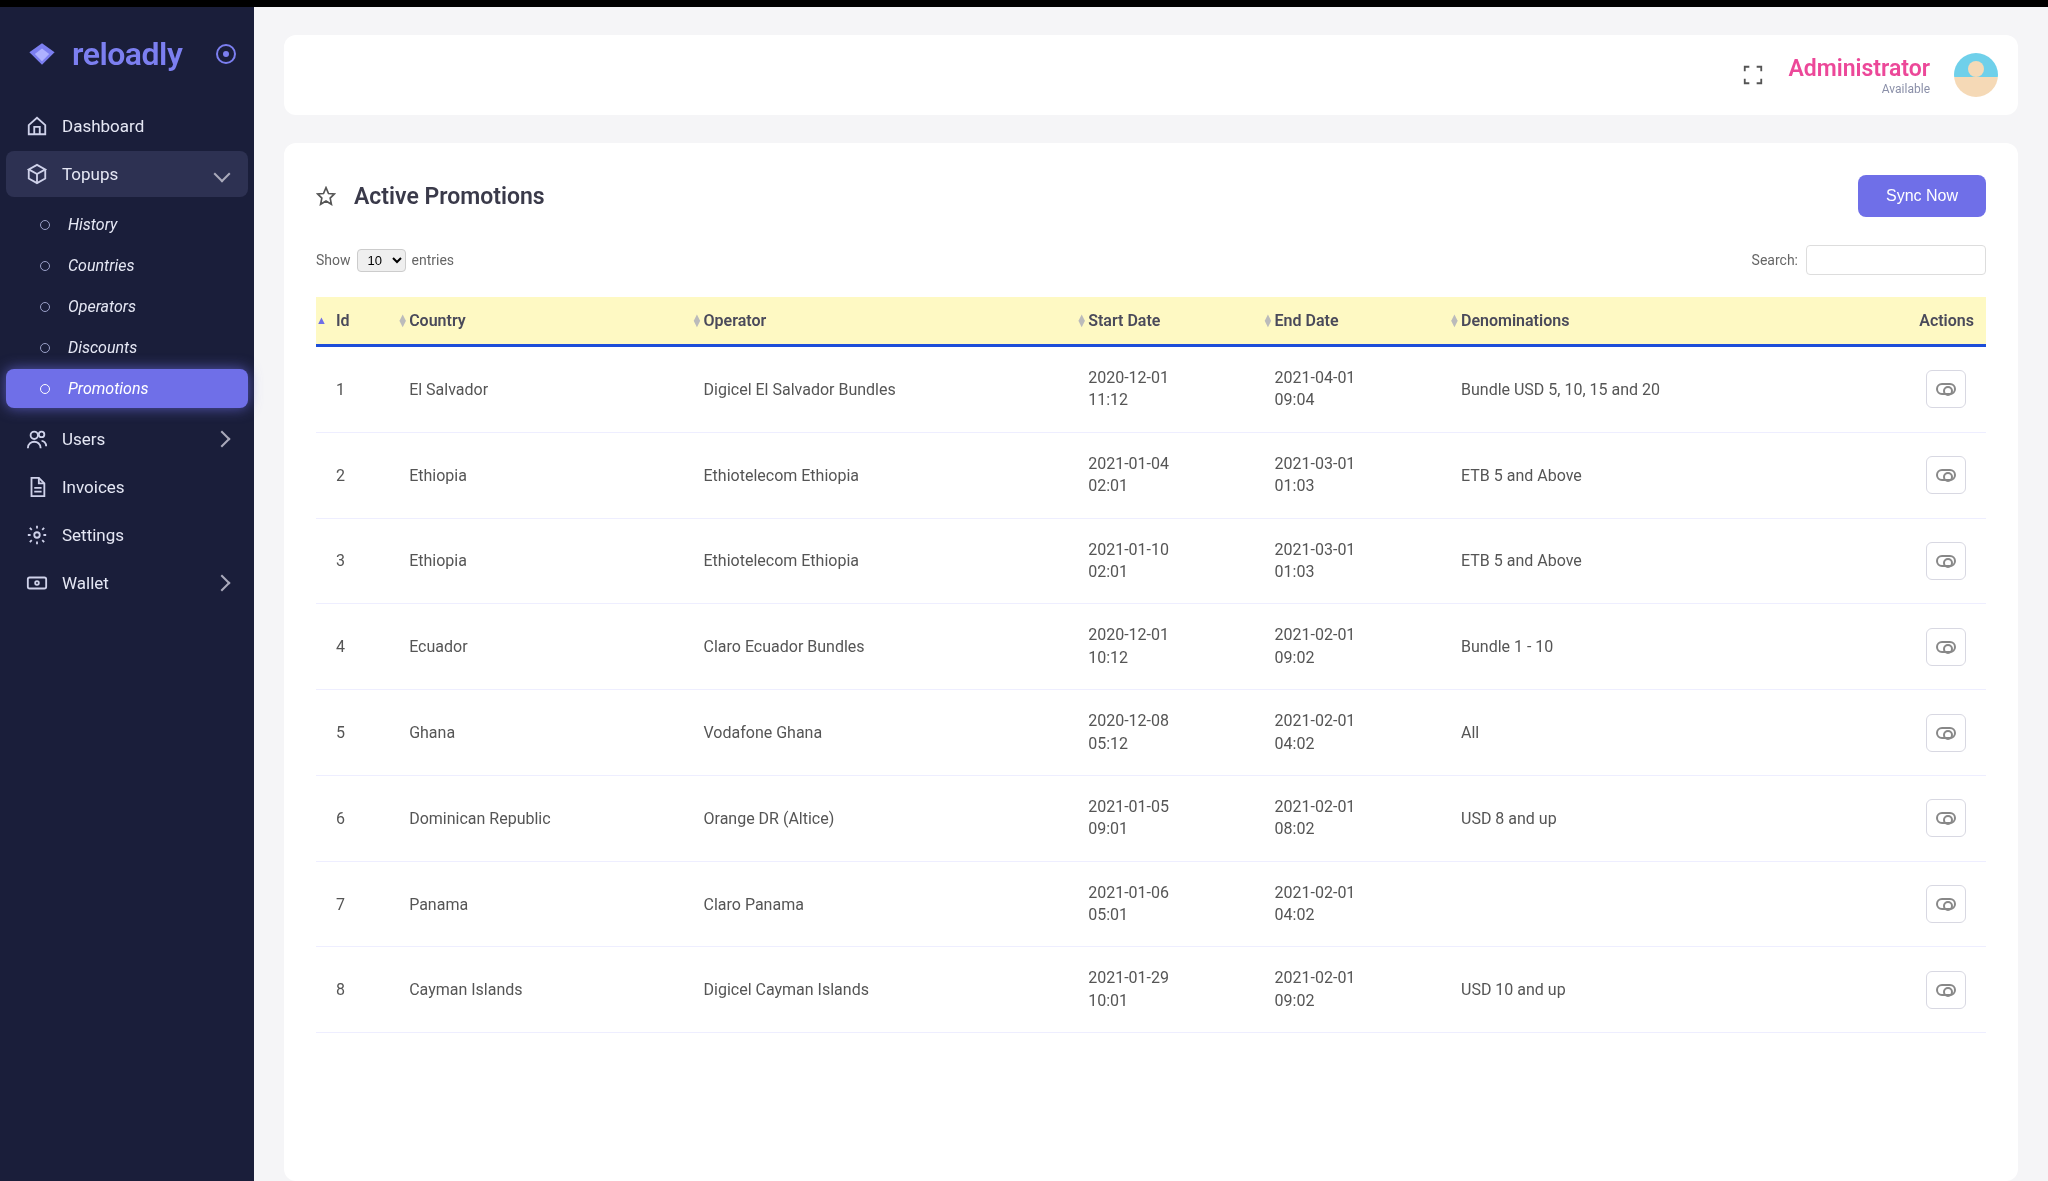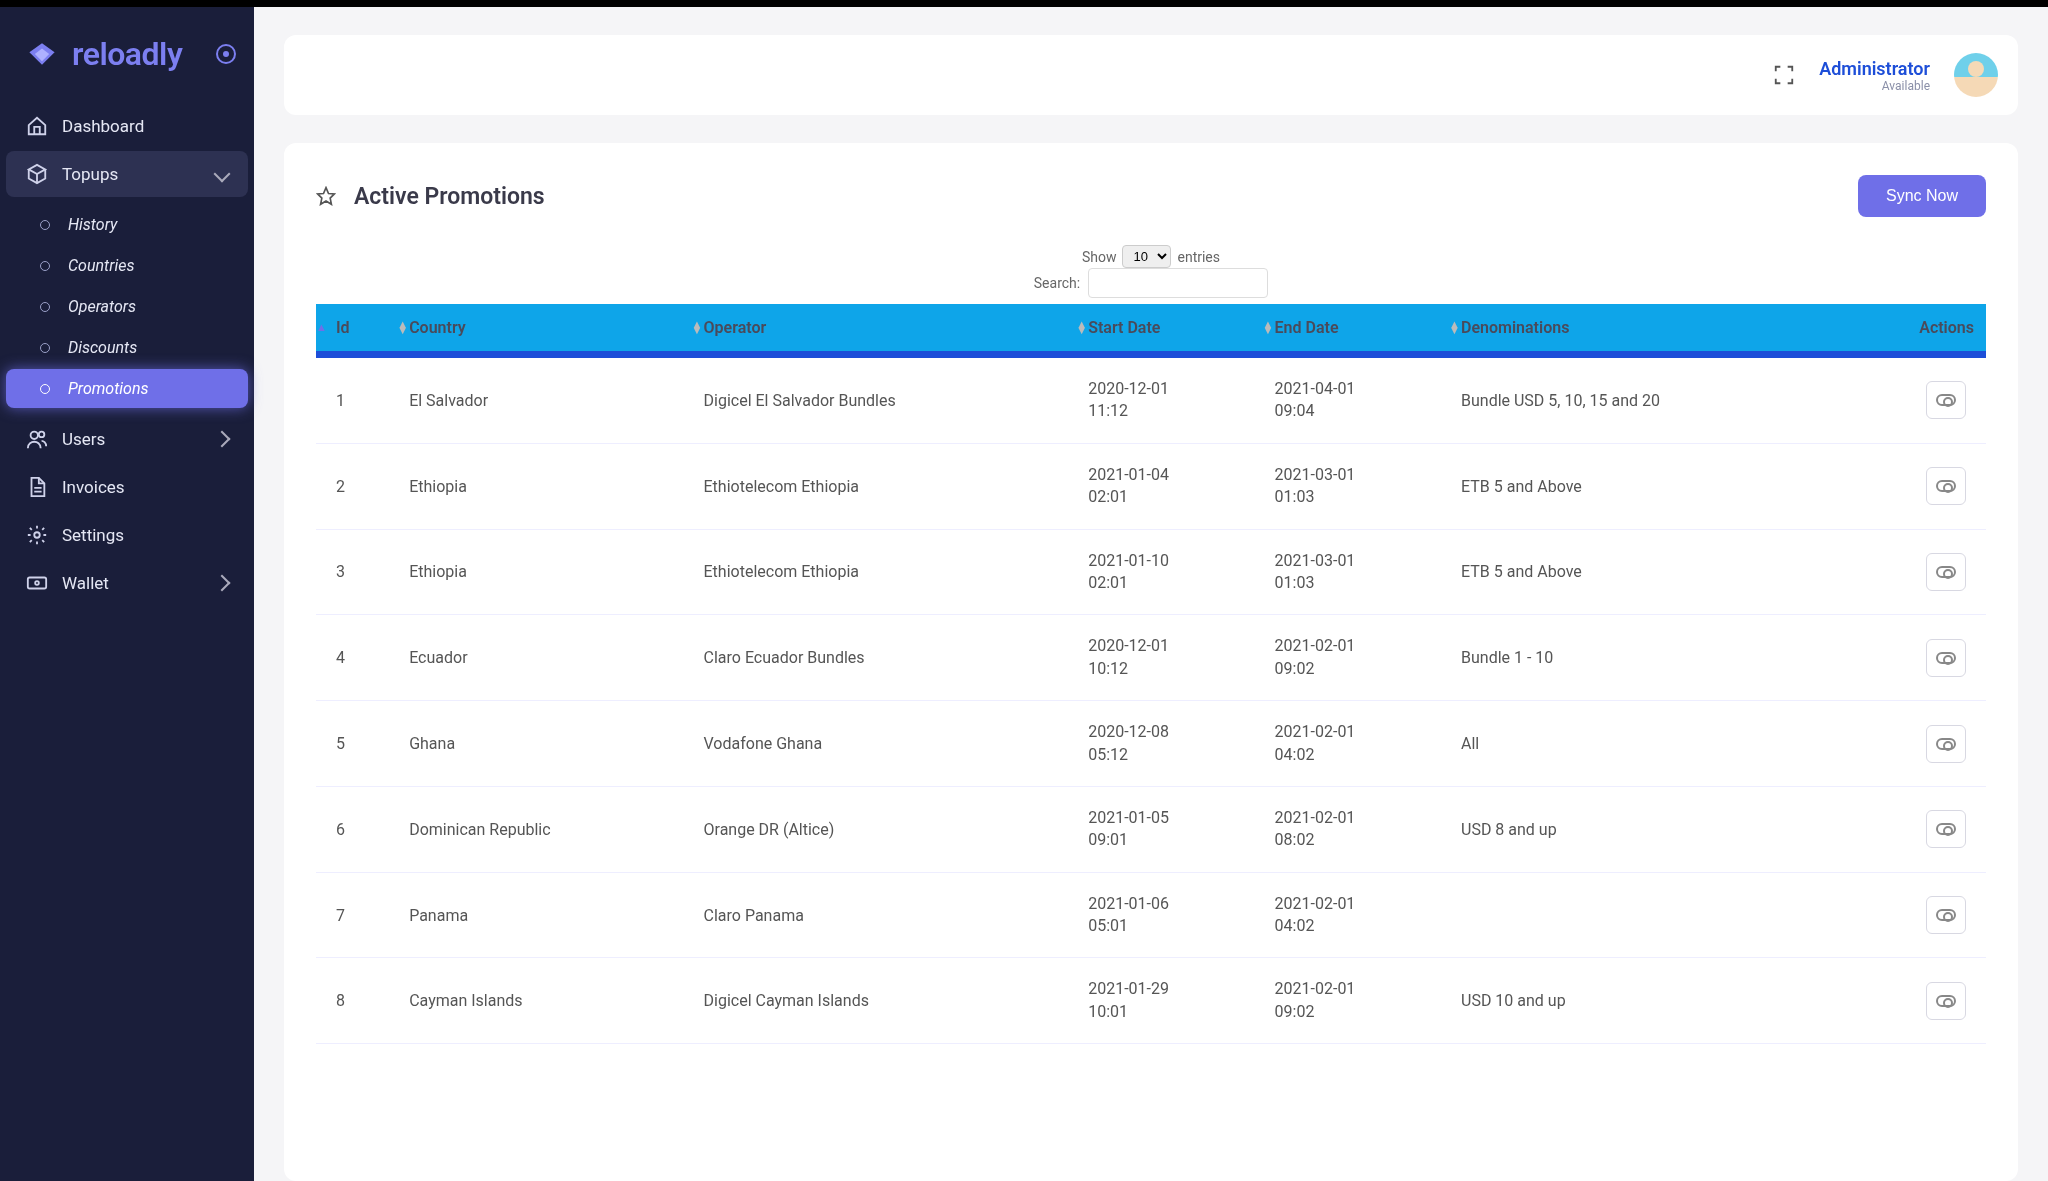--- a/index.html
+++ b/index.html
@@ -103,21 +103,21 @@
     border-radius: 12px;
     height: 80px;
     display: flex;
     align-items: center;
     justify-content: flex-end;
     padding: 0 20px;
     margin-bottom: 28px;
     gap: 24px;
   }
   .user-block { text-align: right; }
-  .user-name { font-weight: 600; color: #1d4ed8; font-size: 18px; }
+  .user-name { font-weight: 600; color: #ec4899; font-size: 23px; }
   .user-status { font-size: 12px; color: #8a8fa8; }
   .avatar {
     width: 44px; height: 44px;
     border-radius: 50%;
     background: linear-gradient(180deg, #6fd0ea 0%, #6fd0ea 55%, #f5d9b6 55%, #f5d9b6 100%);
     position: relative;
     overflow: hidden;
   }
   .avatar::after {
     content: '';
@@ -157,22 +157,21 @@
     font-size: 16px;
     cursor: pointer;
   }
 
   .table-controls {
     display: flex;
     justify-content: space-between;
     align-items: center;
     font-size: 14px;
     color: #666;
-    margin-bottom: 6px;
-    flex-direction: column;
+    margin-bottom: 22px;
   }
   .show-entries { display: flex; align-items: center; gap: 6px; }
   .entries-select {
     border: 1px solid #ccc;
     border-radius: 4px;
     padding: 2px 6px;
     font-size: 13px;
   }
   .search-wrap { display: flex; align-items: center; gap: 8px; }
   .search-input {
@@ -186,22 +185,22 @@
   table {
     width: 100%;
     border-collapse: collapse;
     font-size: 16px;
   }
   thead th {
     text-align: left;
     font-weight: 600;
     color: #4a4a5a;
     padding: 14px 12px;
-    border-bottom: 7px solid #1d4ed8;
-    background: #0ea5e9;
+    border-bottom: 3px solid #1d4ed8;
+    background: #fef9c3;
     position: relative;
   }
   thead th .sort-handle {
     position: absolute;
     left: 0; top: 50%;
     transform: translateY(-50%);
     color: #bbb;
     font-size: 11px;
     line-height: 6px;
     cursor: pointer;

